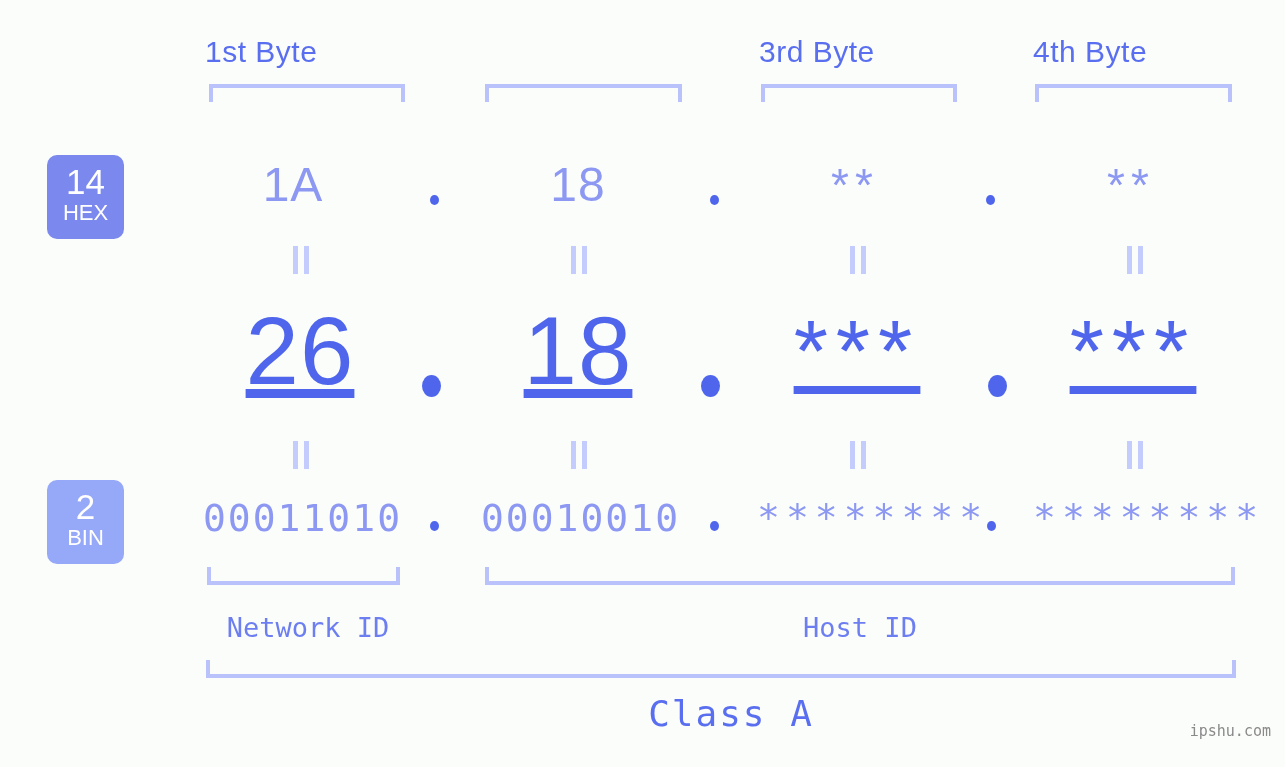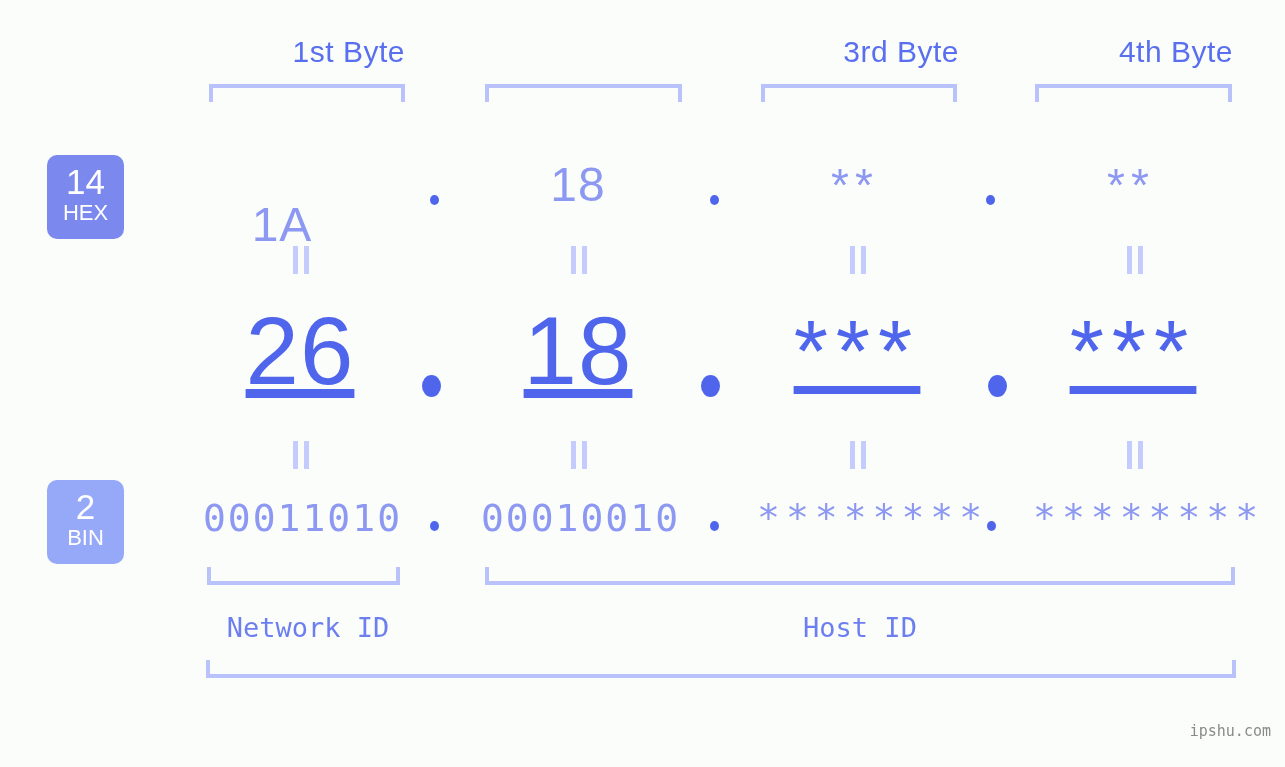--- a/index.html
+++ b/index.html
@@ -23,21 +23,21 @@
     width: 1285px;
     height: 767px;
   }
 
   
   .byte-label {
     position: absolute;
     top: 30px;
     height: 44px;
     line-height: 44px;
-    text-align: right;
+    text-align: left;
     font-size: 30px;
     color: #5a6ff0;
     letter-spacing: 0.5px;
     white-space: nowrap;
   }
 
   
   .bracket-top {
     position: absolute;
     height: 18px;
@@ -198,21 +198,21 @@
   <div class="bracket-top" style="left:485px; top:84px; width:197px;"></div>
   <div class="bracket-top" style="left:761px; top:84px; width:196px;"></div>
   <div class="bracket-top" style="left:1035px; top:84px; width:197px;"></div>
 
   <div class="badge badge-hex">
     <span class="num">14</span>
     <span class="abbr">HEX</span>
   </div>
 
   <div class="row-hex">
-    <div class="val" style="left:187px; width:190px;margin-top:40px;">1A</div>
+    <div class="val" style="left:198px; width:190px;">1A</div>
     <div class="val" style="left:483px; width:190px;">18</div>
     <div class="val stars" style="left:760px; width:190px;">**</div>
     <div class="val stars" style="left:1036px; width:190px;">**</div>
 
     <div class="dot dot-sm" style="left:430px; top:195px;"></div>
     <div class="dot dot-sm" style="left:710px; top:195px;"></div>
     <div class="dot dot-sm" style="left:986px; top:195px;"></div>
   </div>
 
   <div class="eq" style="left:292px; top:246px;">
@@ -277,16 +277,17 @@
     <div class="dot dot-bin" style="left:987px; top:521px;"></div>
   </div>
 
   <div class="bracket-bottom" style="left:207px; top:567px; width:193px;"></div>
   <div class="bracket-bottom" style="left:485px; top:567px; width:750px;"></div>
 
   <div class="id-label" style="left:755px; top:612px; width:210px;">Host ID</div>
   <div class="id-label" style="left:203px; top:612px; width:210px;">Network ID</div>
 
   <div class="bracket-bottom" style="left:206px; top:660px; width:1030px;"></div>
+  <div class="class-label" style="left:521px; top:693px; width:420px;">Class A</div>
 
   <div class="watermark">ipshu.com</div>
 
 </div>
 
 </body></html>

